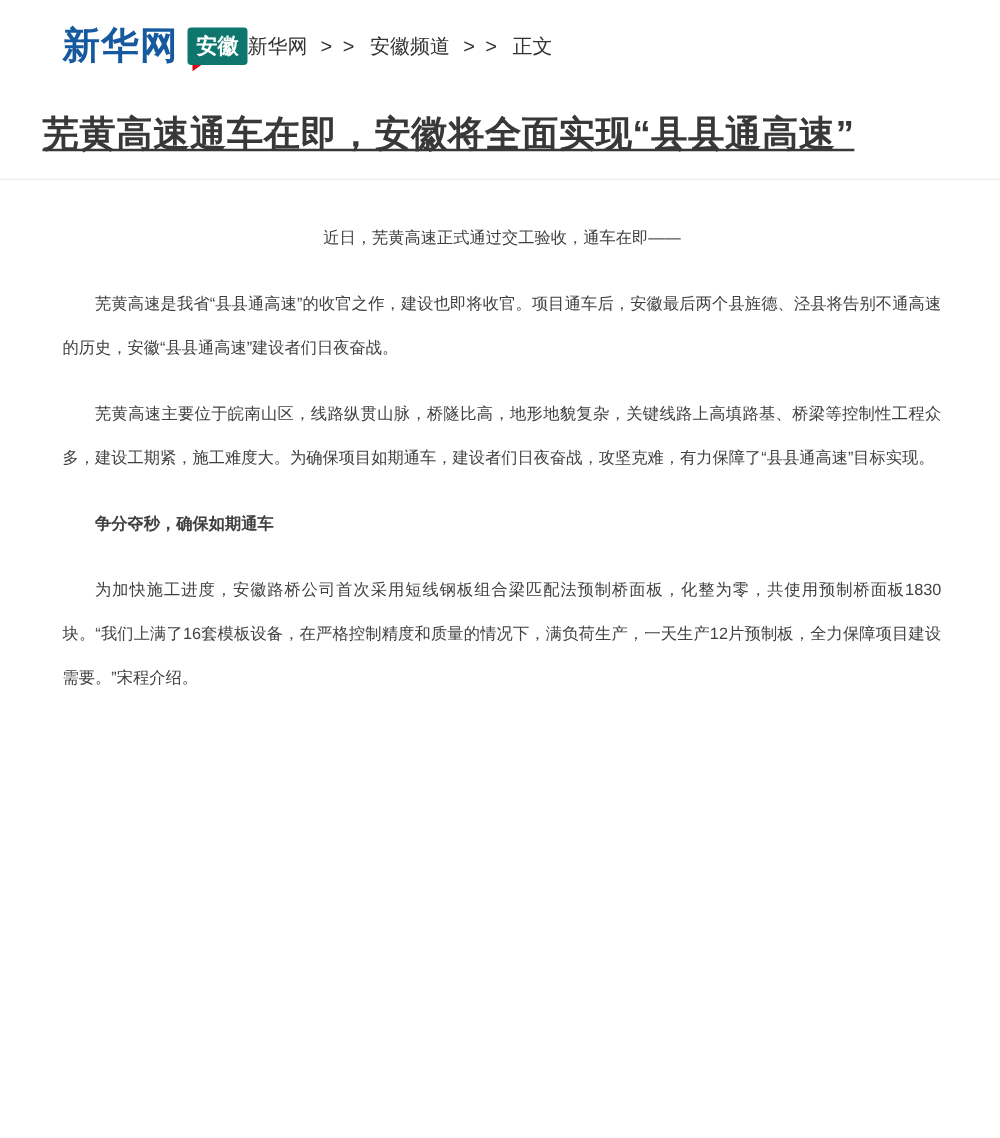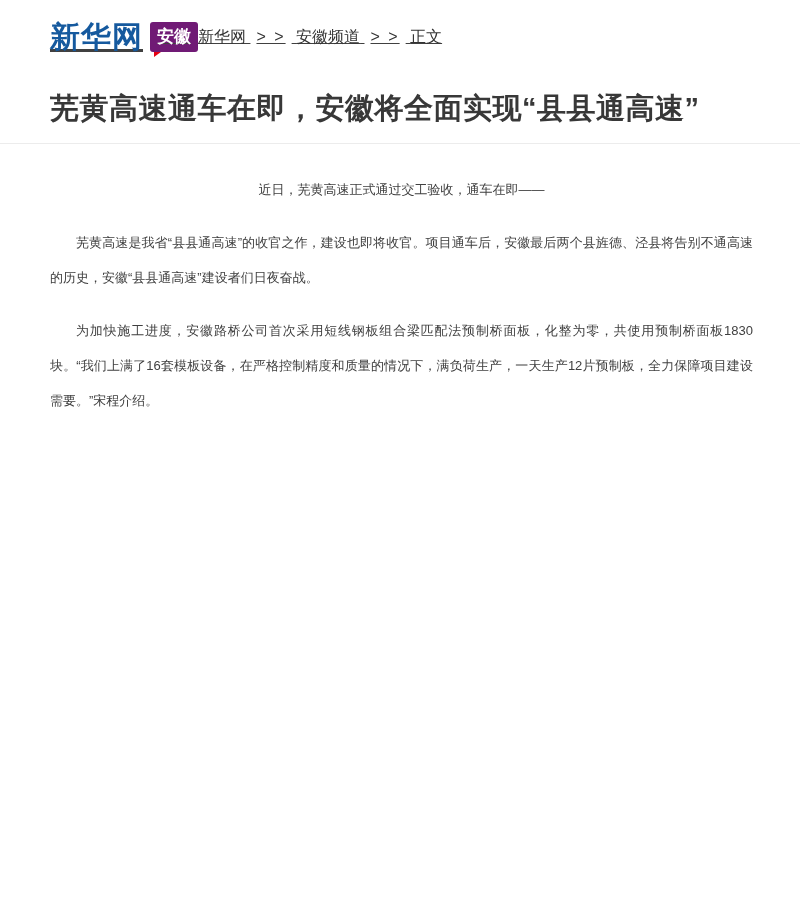--- a/index.html
+++ b/index.html
@@ -13,38 +13,37 @@
     min-height: 910px;
     margin: 0 auto;
     background: #ffffff;
   }
 
   
   .site-header {
     display: flex;
     align-items: center;
     padding: 22px 0 6px 50px;
-    text-decoration: underline;
   }
   .logo {
     display: flex;
     align-items: center;
     cursor: pointer;
   }
   .logo-main {
     font-size: 30px;
     font-weight: 700;
     color: #15599e;
     letter-spacing: 1px;
     line-height: 1;
   }
   .logo-badge {
     position: relative;
     margin-left: 7px;
-    background: #701a75;
+    background: #0f766e;
     color: #ffffff;
     font-size: 17px;
     font-weight: 700;
     line-height: 1;
     padding: 6px 7px 7px;
     border-radius: 3px;
   }
   .logo-badge::after {
     content: "";
     position: absolute;
@@ -65,26 +64,27 @@
     cursor: pointer;
   }
   .breadcrumb .sep {
     margin: 0 6px;
     color: #333333;
     letter-spacing: 2px;
   }
 
   
   .article-title {
-    margin: 32px 50px 0;
+    margin: 32px 34px 0;
     font-size: 29px;
     font-weight: 700;
     color: #383838;
     line-height: 1.3;
     letter-spacing: 0.5px;
+    text-decoration: underline;
   }
   .article-meta {
     margin: 22px 50px 0;
     padding-left: 16px;
     font-size: 15px;
     color: #999999;
   }
   .article-meta .date { color: #999999; }
   .article-meta .source-label { margin-left: 26px; color: #999999; }
   .article-meta .source-name {
@@ -143,16 +143,18 @@
   </header>
 
   <h1 class="article-title">芜黄高速通车在即，安徽将全面实现“县县通高速”</h1>
 
 
   <div class="meta-divider"></div>
 
   <div class="article-body">
     <p class="center">近日，芜黄高速正式通过交工验收，通车在即——</p>
     <p>芜黄高速是我省“县县通高速”的收官之作，建设也即将收官。项目通车后，安徽最后两个县旌德、泾县将告别不通高速的历史，安徽“县县通高速”建设者们日夜奋战。</p>
+    <p>芜黄高速主要位于皖南山区，线路纵贯山脉，桥隧比高，地形地貌复杂，关键线路上高填路基、桥梁等控制性工程众多，建设工期紧，施工难度大。为确保项目如期通车，建设者们日夜奋战，攻坚克难，有力保障了“县县通高速”目标实现。</p>
+    <p class="subhead">争分夺秒，确保如期通车</p>
     <p>为加快施工进度，安徽路桥公司首次采用短线钢板组合梁匹配法预制桥面板，化整为零，共使用预制桥面板1830块。“我们上满了16套模板设备，在严格控制精度和质量的情况下，满负荷生产，一天生产12片预制板，全力保障项目建设需要。”宋程介绍。</p>
   </div>
 
 </div>
 
 </body></html>

